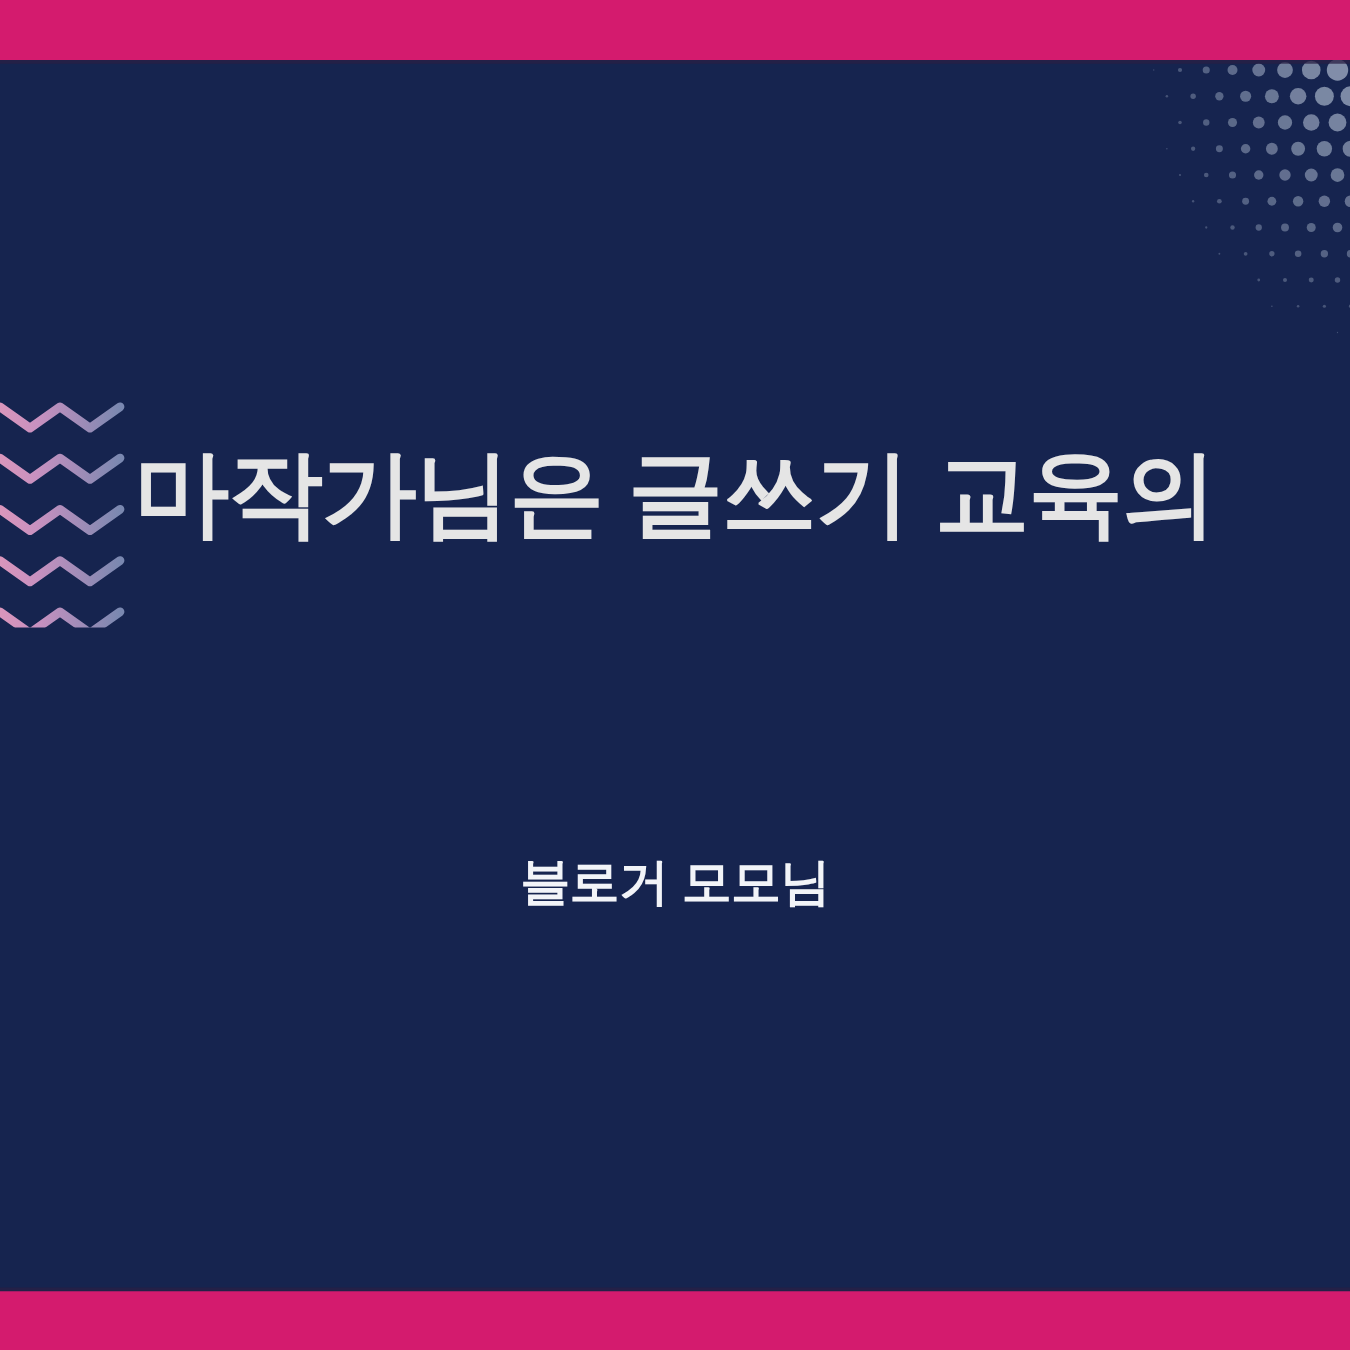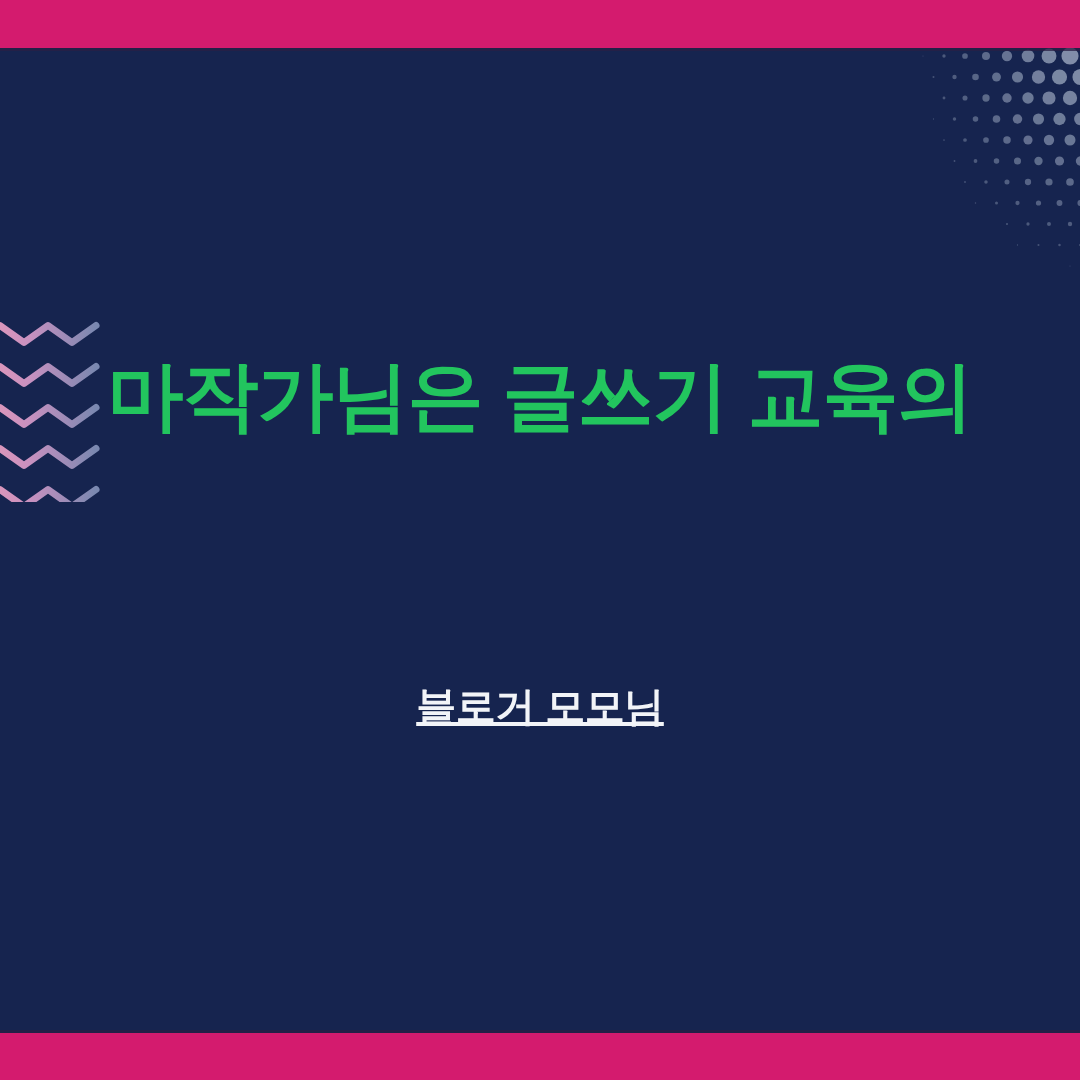--- a/index.html
+++ b/index.html
@@ -79,42 +79,41 @@
     height: 1080px;
     z-index: 4;
   }
 
   .headline {
     position: absolute;
     left: 0;
     top: 336px;
     width: 1080px;
     text-align: center;
-    color: #22c55e;
+    color: #e5e5e5;
     font-size: 76px;
     font-weight: 700;
     line-height: 120px;
     letter-spacing: -1px;
     white-space: nowrap;
   }
   .headline .hl-line { display: block; }
 
   .attribution {
     position: absolute;
     left: 0;
     top: 678px;
     width: 1080px;
     text-align: center;
     color: #F2F4F8;
     font-size: 40px;
     font-weight: 700;
     line-height: 56px;
     letter-spacing: -0.5px;
     white-space: nowrap;
-    text-decoration: underline;
   }
 </style>
 </head>
 <body>
 
 <div id="poster">
 
   <div class="bar bar-top"></div>
   <div class="seam seam-top"></div>
   <div class="bar bar-bottom"></div>

